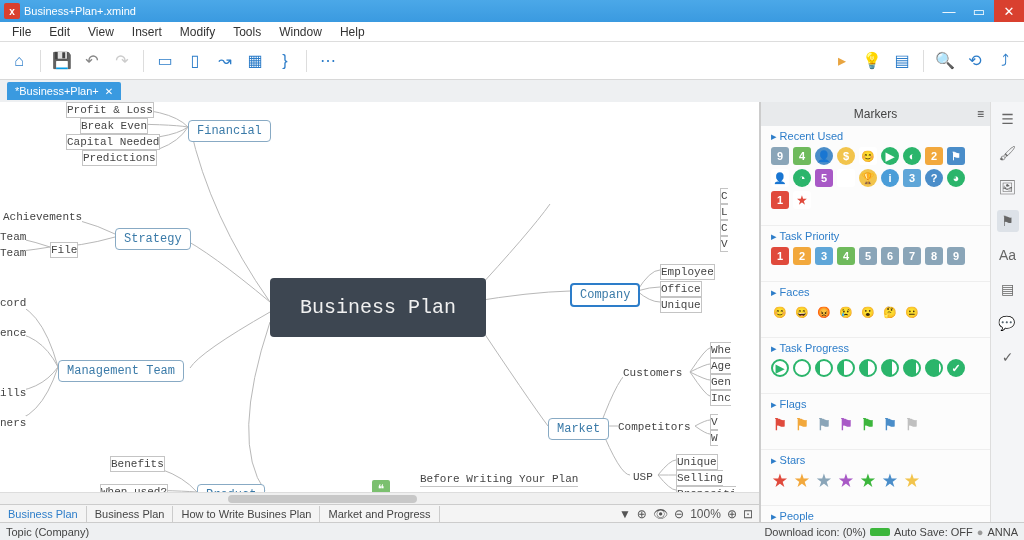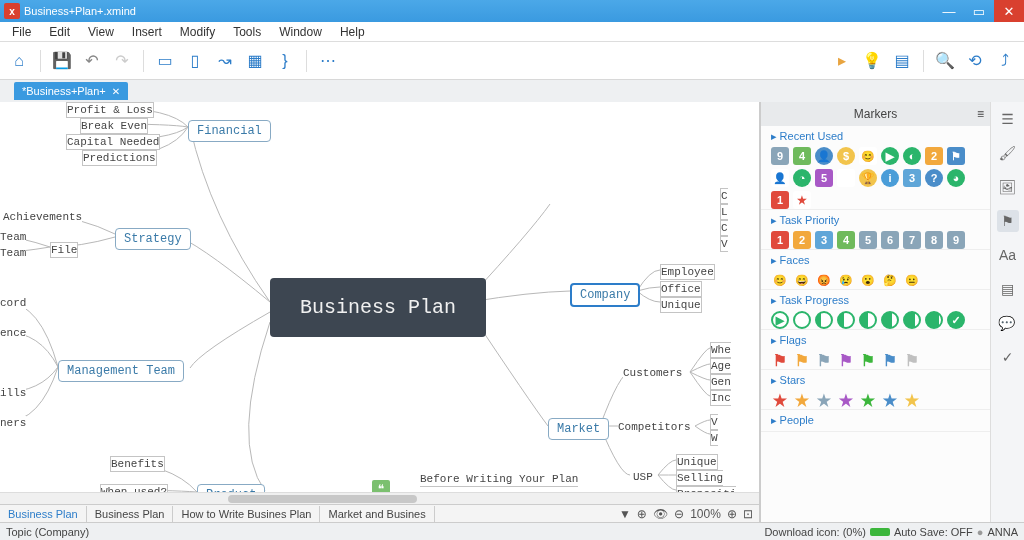--- a/index.html
+++ b/index.html
@@ -9,21 +9,21 @@
 .titlebar .title { flex: 1; }
 .titlebar .win-btns { display: flex; }
 .titlebar .win-btn { width: 30px; height: 22px; display: flex; align-items: center; justify-content: center; color: #fff; font-size: 13px; }
 .titlebar .win-btn.close { background: #d9402f; }
 .menubar { height: 20px; background: #fff; display: flex; align-items: center; padding: 0 4px; gap: 2px; border-bottom: 1px solid #ddd; }
 .menubar .menu { padding: 2px 8px; font-size: 12px; color: #333; }
 .toolbar { height: 38px; background: #fff; border-bottom: 1px solid #d8d8d8; display: flex; align-items: center; padding: 0 6px; gap: 4px; }
 .toolbar .tb-btn { width: 26px; height: 26px; display: flex; align-items: center; justify-content: center; font-size: 16px; color: #2d7dc9; border-radius: 3px; }
 .toolbar .sep { width: 1px; height: 22px; background: #ddd; margin: 0 4px; }
 .toolbar .spacer { flex: 1; }
-.tabbar { height: 22px; background: #eef0f2; display: flex; align-items: center; padding-left: 14px; }
+.tabbar { height: 22px; background: #eef0f2; display: flex; align-items: center; padding-left: 7px; }
 .tabbar .tab { background: #3a9ae0; color: #fff; padding: 3px 8px; font-size: 11px; border-radius: 2px 2px 0 0; display: flex; align-items: center; gap: 6px; }
 .tabbar .tab .x { font-size: 10px; }
 .workspace { flex: 1; display: flex; overflow: hidden; }
 .canvas-wrap { flex: 1; display: flex; flex-direction: column; border-right: 1px solid #ccc; overflow: hidden; }
 .canvas { flex: 1; background: #fff; position: relative; overflow: hidden; }
 .canvas svg { position: absolute; top: 0; left: 0; width: 100%; height: 100%; pointer-events: none; }
 .node { position: absolute; border: 1px solid #88aac4; background: #fff; border-radius: 4px; padding: 3px 8px; font-family: "Courier New", monospace; font-size: 12px; color: #3a7aa8; white-space: nowrap; }
 .node.sub { font-size: 11px; padding: 1px 0; border-radius: 0; border-color: #c4c4c4; color: #444; }
 .node.selected { border: 2px solid #2d7dc9; }
 .central { position: absolute; background: #3d4651; color: #f0f0f0; font-family: "Courier New", monospace; font-size: 20px; padding: 18px 30px; border-radius: 4px; }
@@ -31,21 +31,21 @@
 .sheet-tabs { height: 18px; background: #f4f4f4; border-top: 1px solid #ccc; display: flex; align-items: center; font-size: 11px; }
 .sheet-tabs .sheet { padding: 2px 8px; border-right: 1px solid #ccc; color: #444; }
 .sheet-tabs .sheet.active { color: #2d7dc9; }
 .sheet-tabs .right { margin-left: auto; display: flex; align-items: center; gap: 6px; padding-right: 6px; }
 .sheet-tabs .mini-icon { font-size: 12px; color: #555; }
 .scrollbar-h { height: 12px; background: #f0f0f0; border-top: 1px solid #ddd; position: relative; }
 .scrollbar-h .thumb { position: absolute; left: 30%; width: 25%; top: 2px; height: 8px; background: #c8c8c8; border-radius: 4px; }
 .markers-panel { width: 230px; background: #fcfcfc; border-left: 1px solid #ccc; display: flex; flex-direction: column; overflow: hidden; }
 .markers-panel .header { background: #e8eaec; padding: 5px 8px; font-size: 12px; text-align: center; color: #444; display:flex; justify-content:center; align-items:center; position:relative;}
 .markers-panel .header .menu-ic { position:absolute; right:6px; font-size:12px;}
-.markers-panel .section { padding: 4px 8px 0 10px; border-bottom: 1px solid #eee; }
+.markers-panel .section { padding: 4px 8px 16px 10px; border-bottom: 1px solid #eee; }
 .markers-panel .section .label { color: #2d7dc9; font-size: 11px; margin-bottom: 4px; }
 .markers-panel .grid { display: flex; flex-wrap: wrap; gap: 4px; }
 .markers-panel .marker { width: 18px; height: 18px; border-radius: 3px; display: flex; align-items: center; justify-content: center; font-size: 11px; color: #fff; font-weight: bold; }
 .right-rail { width: 34px; background: #f4f5f7; border-left: 1px solid #ddd; display: flex; flex-direction: column; align-items: center; padding-top: 6px; gap: 12px; }
 .right-rail .ric { width: 22px; height: 22px; display: flex; align-items: center; justify-content: center; color: #666; font-size: 14px; border-radius: 3px;}
 .right-rail .ric.active { background: #dde2e8; }
 .statusbar { height: 18px; background: #eef0f2; border-top: 1px solid #ccc; display: flex; align-items: center; font-size: 11px; color: #444; padding: 0 6px; }
 .statusbar .spacer { flex: 1; }
 .statusbar .pill { width: 20px; height: 8px; background: #3cb63c; border-radius: 2px; margin: 0 4px; }
 </style>
@@ -208,21 +208,21 @@
     </div>
 
     <div class="scrollbar-h">
       <div class="thumb"></div>
     </div>
 
     <div class="sheet-tabs">
       <div class="sheet active">Business Plan</div>
       <div class="sheet">Business Plan</div>
       <div class="sheet">How to Write Busines Plan</div>
-      <div class="sheet">Market and Busines</div>
+      <div class="sheet">Market and Progress</div>
       <div class="right">
         <span class="mini-icon">▼</span>
         <span class="mini-icon">⊕</span>
         <span class="mini-icon">👁</span>
         <span class="mini-icon">⊖</span>
         <span class="mini-icon">100%</span>
         <span class="mini-icon">⊕</span>
         <span class="mini-icon">⊡</span>
       </div>
     </div>

